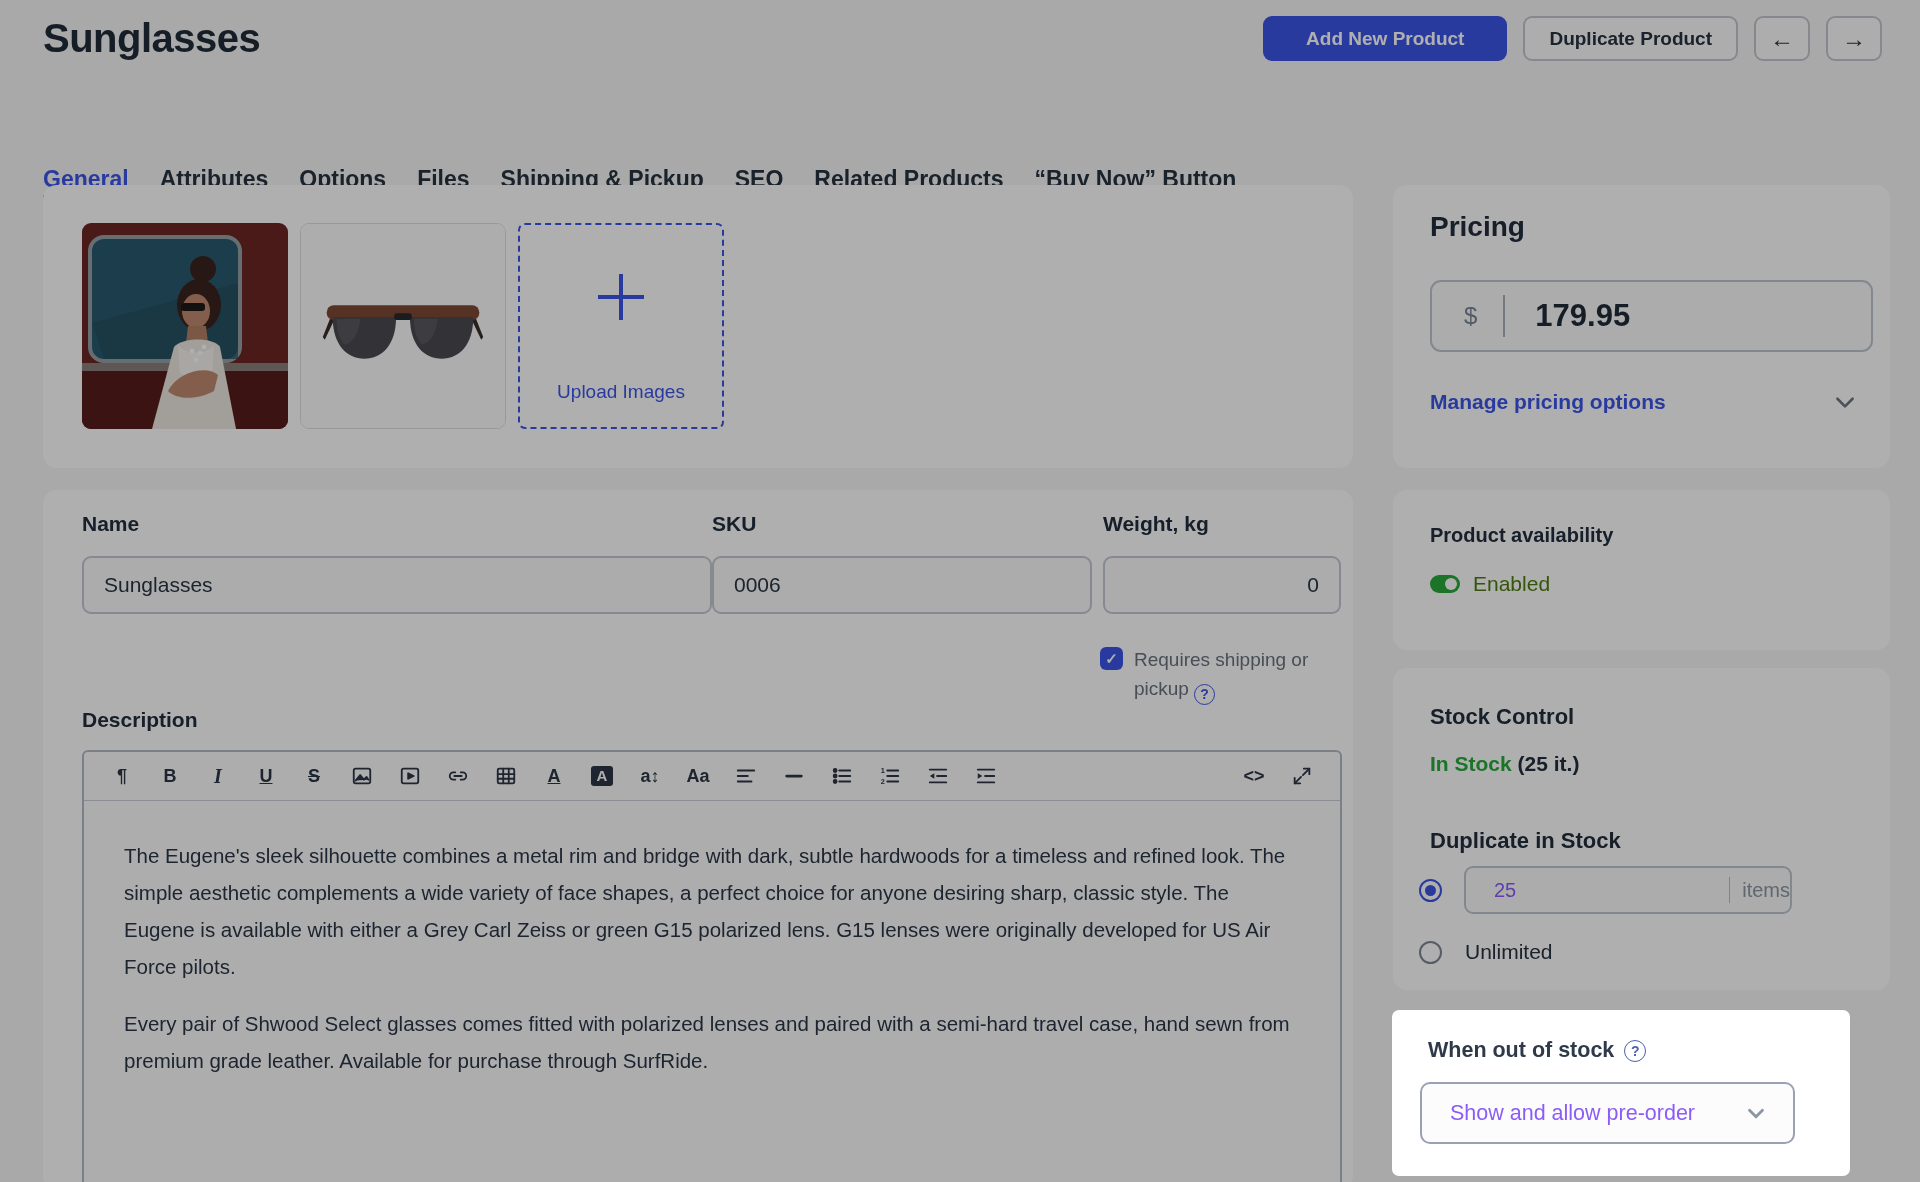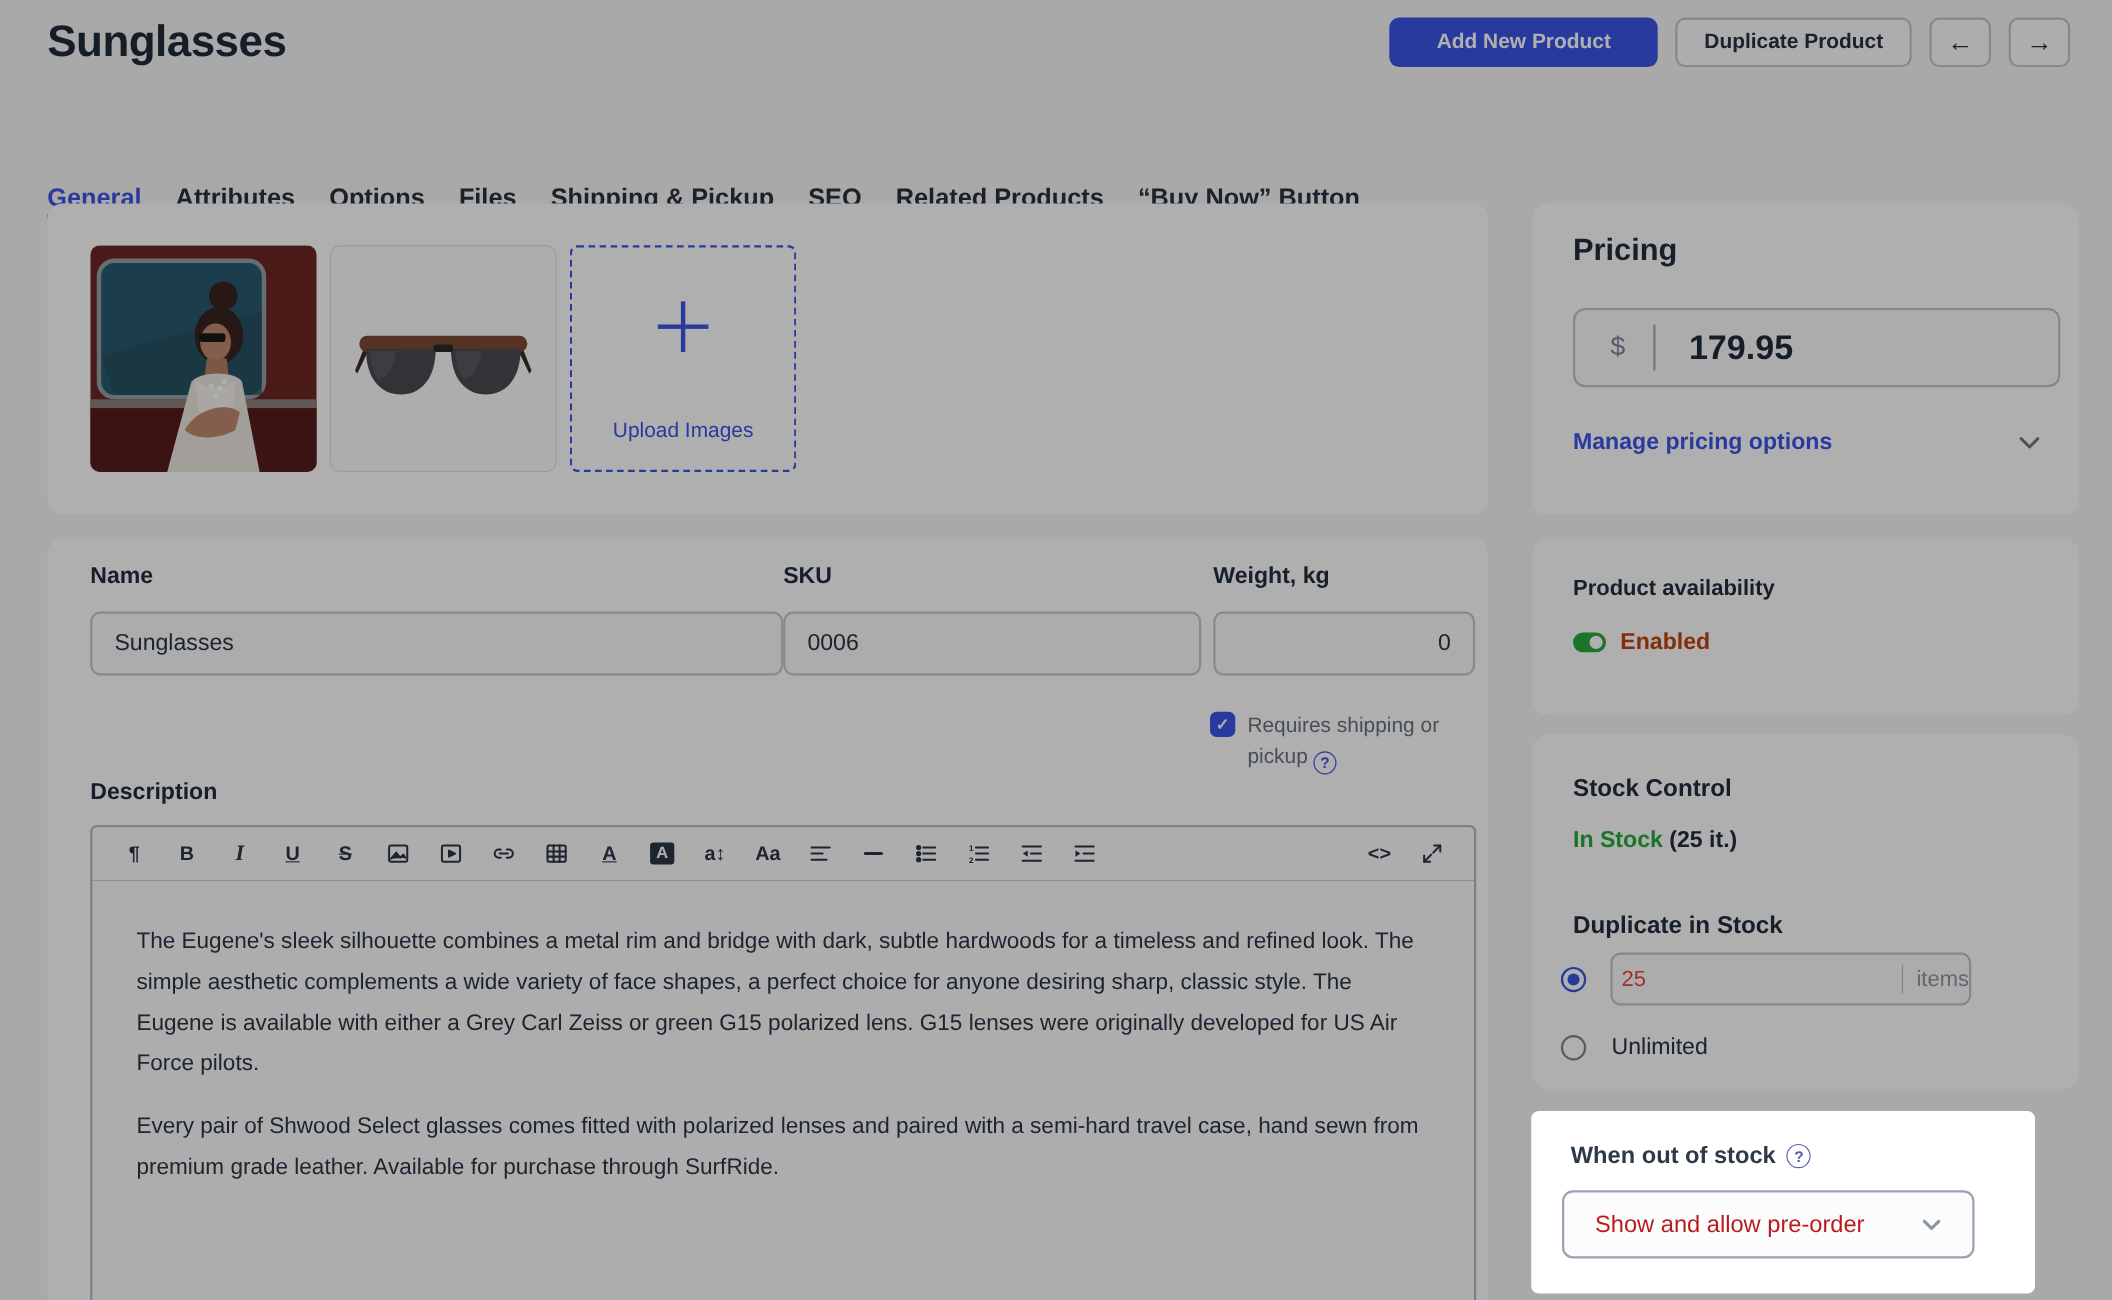--- a/index.html
+++ b/index.html
@@ -95,53 +95,53 @@
                      align-items:center; justify-content:space-between; cursor:pointer; }
   .manage-link { font-size:21px; font-weight:700; color:#3d55e8; }
   .chevron { width:26px; height:26px; }
 
   
   .availability-title { left:37px; top:34px; font-size:20px; }
   .avail-row { position:absolute; left:37px; top:82px; display:flex; align-items:center; gap:13px; cursor:pointer; }
   .toggle { width:30px; height:18px; border-radius:9px; background:#28a93a; position:relative; }
   .toggle::after { content:""; position:absolute; right:3px; top:3px; width:12px; height:12px;
                    border-radius:50%; background:#ffffff; }
-  .status-enabled { font-size:21px; font-weight:700; color:#c2410c; }
+  .status-enabled { font-size:21px; font-weight:400; color:#4d7c0f; }
 
   
   .stock-title { left:37px; top:36px; font-size:22px; }
   .stock-status { position:absolute; left:37px; top:84px; font-size:21px; font-weight:700; color:#222f3e; }
   .stock-status .green { color:#28a93a; }
   .qty-label { left:37px; top:160px; font-size:22px; }
   .qty-row { position:absolute; left:26px; top:198px; display:flex; align-items:center; gap:22px; }
   .radio { width:23px; height:23px; border-radius:50%; border:2px solid #7e8794; background:#fff; cursor:pointer; }
   .radio.checked { border:2.5px solid #3d55e8; display:flex; align-items:center; justify-content:center; }
   .radio.checked::after { content:""; width:11px; height:11px; border-radius:50%; background:#3d55e8; }
   .qty-field { width:328px; height:48px; border:2px solid #bfc5cf; border-radius:9px; background:#fbfbfc;
                display:flex; align-items:center; }
-  .qty-value { flex:1; font-size:20px; color:#ef4444; padding-left:8px; }
+  .qty-value { flex:1; font-size:20px; color:#8b5cf6; padding-left:28px; }
   .qty-unit { display:flex; align-items:center; gap:12px; }
   .qty-unit .vline { width:1.5px; height:26px; background:#b9c0c9; }
   .qty-unit span { font-size:20px; color:#8d96a2; }
   .unlimited-row { position:absolute; left:26px; top:272px; display:flex; align-items:center; gap:23px; }
   .unlimited-label { font-size:21px; color:#27323f; }
 
   
   .overlay { position:absolute; inset:0; background:rgba(0,0,0,0.315); z-index:5; }
   .spotlight { position:absolute; left:1392px; top:1010px; width:458px; height:166px;
                background:#ffffff; border-radius:7px; z-index:10; }
   .spot-title-row { position:absolute; left:36px; top:28px; display:flex; align-items:center; gap:10px; }
   .spot-title { font-size:21.5px; font-weight:700; color:#2e3a49; }
   .spot-help { display:inline-flex; width:22px; height:22px; border:1.5px solid #4d5fae; border-radius:50%;
                color:#4d5fae; font-size:14px; font-weight:700; align-items:center; justify-content:center; }
   .spot-select { position:absolute; left:28px; top:72px; width:375px; height:62px;
                  border:2px solid #99a2b2; border-radius:10px; background:#fcfcfd;
                  display:flex; align-items:center; justify-content:space-between;
                  padding:0 24px 0 28px; cursor:pointer; }
-  .spot-select-value { font-size:21.5px; color:#b91c1c; }
+  .spot-select-value { font-size:21.5px; color:#8b5cf6; }
 </style>
 </head>
 <body>
 
 <div class="page">
 
   <div class="page-title">Sunglasses</div>
   <div class="header-actions">
     <button class="btn btn-primary">Add New Product</button>
     <button class="btn btn-secondary">Duplicate Product</button>

